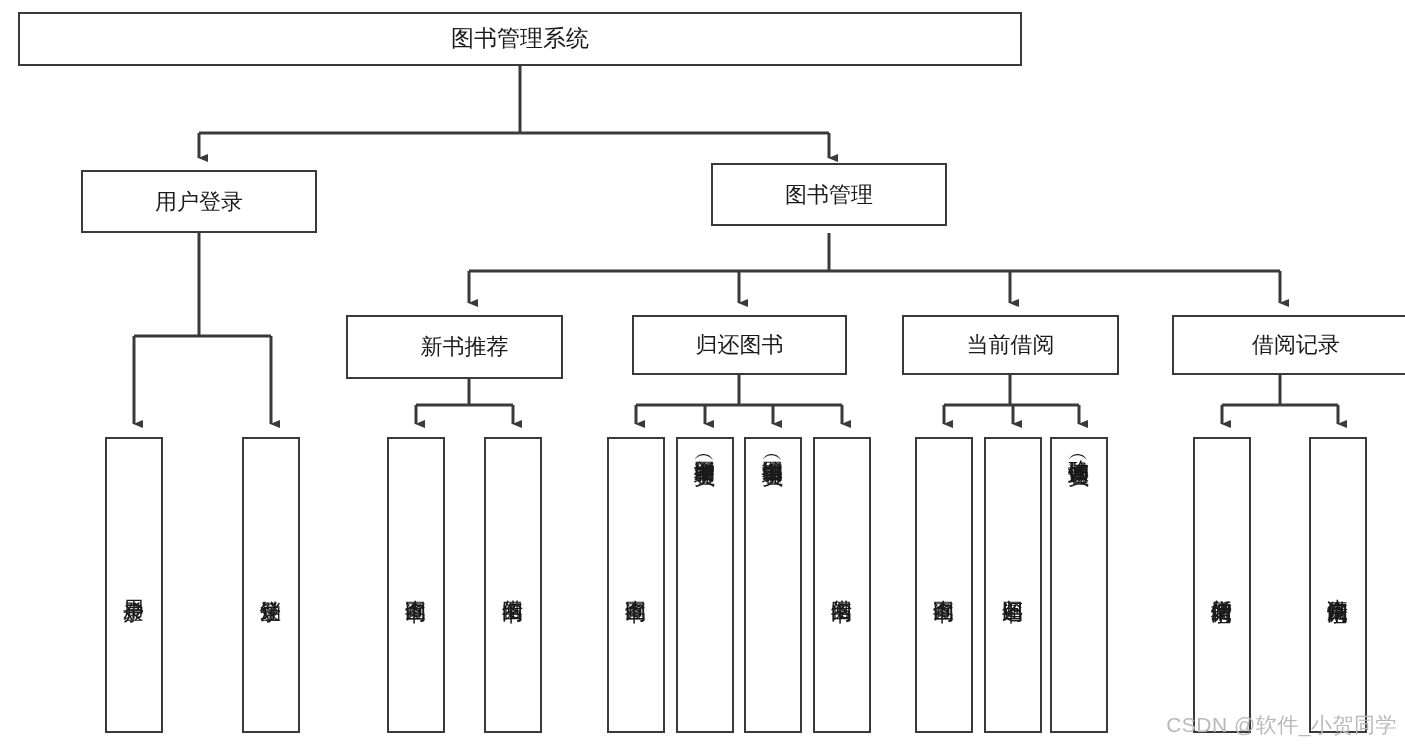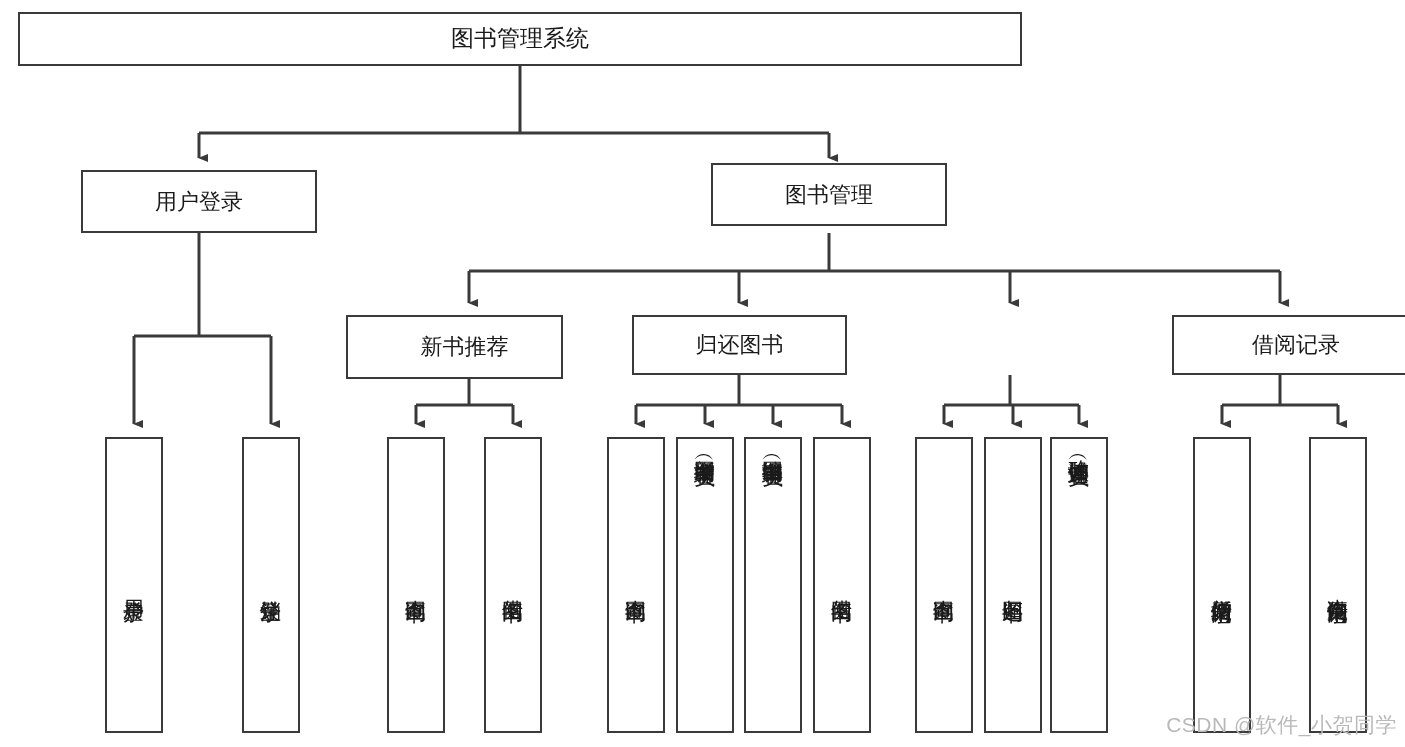--- a/index.html
+++ b/index.html
@@ -137,20 +137,23 @@
   </div>
 
   <div class="node node-l3" style="left:346px; top:315px; width:217px; height:64px;padding-left:20px;">
     <span class="label">新书推荐</span>
   </div>
 
   <div class="node node-l3" style="left:632px; top:315px; width:215px; height:60px;">
     <span class="label">归还图书</span>
   </div>
 
+  <div class="node node-l3" style="left:902px; top:315px; width:217px; height:60px;">
+    <span class="label">当前借阅</span>
+  </div>
 
   <div class="node node-l3" style="left:1172px; top:315px; width:248px; height:60px;">
     <span class="label">借阅记录</span>
   </div>
 
   <div class="node node-leaf center" style="left:105px; top:437px; width:58px; height:296px;">
     <span class="label" style="margin-top: 140px;">用户登录</span>
   </div>
 
   <div class="node node-leaf center" style="left:242px; top:437px; width:58px; height:296px;">

